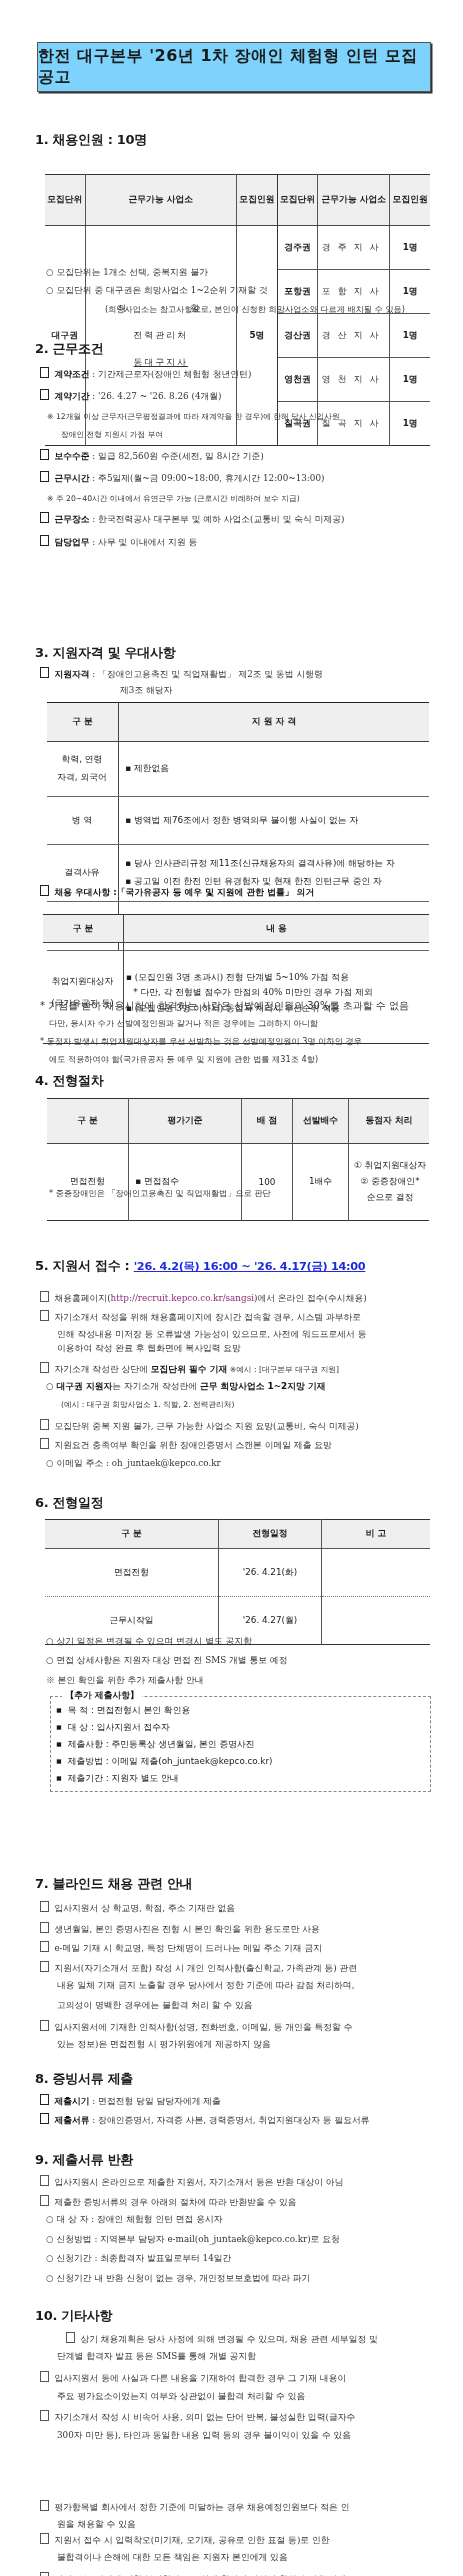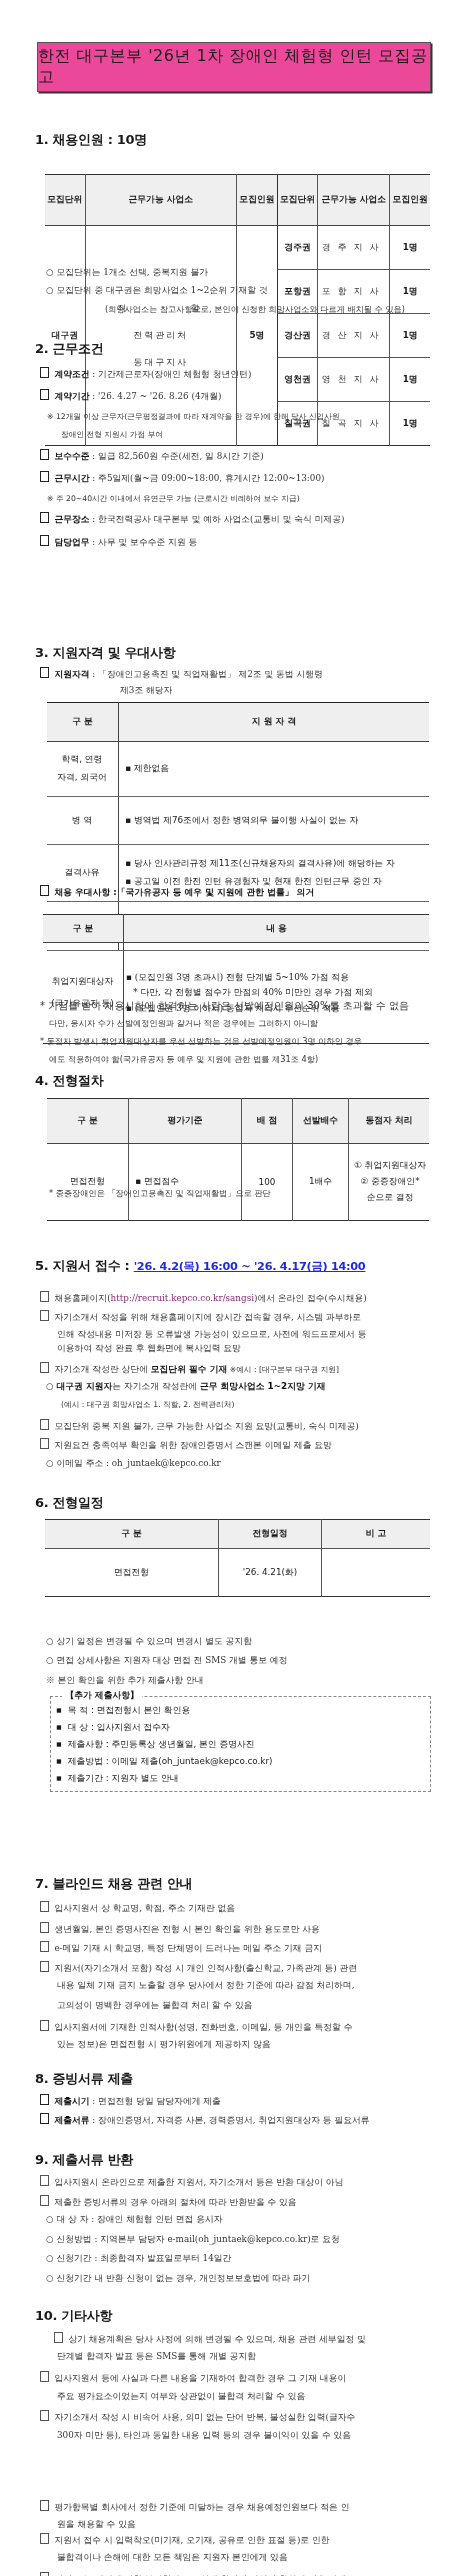--- a/index.html
+++ b/index.html
@@ -1,22 +1,22 @@
 <!DOCTYPE html>
 <html style="font-size:8.2px"><head>
 <meta charset="utf-8">
 <style>
   html, body { margin:0; padding:0; background:#ffffff; }
   body { width:464px; height:3092px; position:relative; overflow:hidden;
          font-family:"DejaVu Sans", sans-serif; color:#1a1a1a; }
   .abs { position:absolute; }
   .serif { font-family:"DejaVu Serif", serif; }
-  .title-box { left:37px; top:42px; width:392px; height:48px; background:#ec4899;
+  .title-box { left:37px; top:42px; width:392px; height:48px; background:#7dd3fc;
     border:0.5px solid #555; box-shadow:1.5px 1.5px 0 #333; display:flex; align-items:center; justify-content:center;
-    font-size:16px; font-weight:normal; letter-spacing:0.5px; }
+    font-size:16px; font-weight:bold; letter-spacing:0.5px; }
   .h1 { left:35px; font-size:13px; font-weight:bold; letter-spacing:-0.3px; }
   .h1 .link { color:#1e2ae0; text-decoration:underline; font-size:11.3px; }
   .line { font-size:8.8px; white-space:nowrap; color:#333; }
   .line b { color:#111; }
   .sq { display:inline-block; width:7.2px; height:8.8px; border:0.8px solid #222; vertical-align:-1px; margin-right:5.2px; }
   .sq.thin { border:0.5px solid #555; }
   .note { font-size:7.7px; color:#333; white-space:nowrap;text-align:right; }
   table { border-collapse:collapse; position:absolute; font-size:8.8px; }
   th { background:#efefef; font-weight:bold; font-size:8.8px; }
   td, th { text-align:center; }
@@ -64,21 +64,21 @@
     <th class="vsep">모집인원</th>
     <th>모집단위</th>
     <th>근무가능 사업소</th>
     <th>모집인원</th>
   </tr>
   <tr>
     <td rowspan="5" class="bold" style="border-bottom:none;">대구권</td>
     <td rowspan="5" style="border-bottom:none; line-height:3.1; color:#333;">
       <div style="letter-spacing:31px; padding-left:26px;">직 할</div>
       <div style="letter-spacing:2.1px;">전력관리처</div>
-      <div style="letter-spacing:2.1px;">동대구지사</div>
+      <div style="letter-spacing:2.1px;text-decoration:underline;">동대구지사</div>
     </td>
     <td rowspan="5" class="bold vsep" style="border-bottom:none;">5명</td>
     <td class="bold">경주권</td>
     <td class="sp">경주지사</td>
     <td class="bold">1명</td>
   </tr>
   <tr>
     <td class="bold">포항권</td>
     <td class="sp">포항지사</td>
     <td class="bold">1명</td>
@@ -106,21 +106,21 @@
 
 <div class="abs h1" style="top:340px;">2. 근무조건</div>
 <div class="abs line serif" style="left:40px; top:367px;"><span class="sq"></span><b class="" style="font-family:'DejaVu Sans',sans-serif;">계약조건</b> <span>: 기간제근로자(장애인 체험형 청년인턴)</span></div>
 <div class="abs line serif" style="left:40px; top:389px;"><span class="sq"></span><b style="font-family:'DejaVu Sans',sans-serif;">계약기간</b> <span>: '26. 4.27 ~ '26. 8.26 (4개월)</span></div>
 <div class="abs note" style="left:47px; top:412px;">※ 12개월 이상 근무자(근무평정결과에 따라 재계약을 한 경우)에 한해 당사 신입사원</div>
 <div class="abs note" style="left:61px; top:430px;">장애인 전형 지원시 가점 부여</div>
 <div class="abs line serif" style="left:40px; top:449px;"><span class="sq"></span><b style="font-family:'DejaVu Sans',sans-serif;">보수수준</b> <span>: 일급 82,560원 수준(세전, 일 8시간 기준)</span></div>
 <div class="abs line serif" style="left:40px; top:471px;"><span class="sq"></span><b style="font-family:'DejaVu Sans',sans-serif;">근무시간</b> <span>: 주5일제(월~금 09:00~18:00, 휴게시간 12:00~13:00)</span></div>
 <div class="abs note" style="left:47px; top:494px;">※ 주 20~40시간 이내에서 유연근무 가능 (근로시간 비례하여 보수 지급)</div>
 <div class="abs line serif" style="left:40px; top:512px;"><span class="sq"></span><b style="font-family:'DejaVu Sans',sans-serif;">근무장소</b> <span>: 한국전력공사 대구본부 및 예하 사업소(교통비 및 숙식 미제공)</span></div>
-<div class="abs line serif" style="left:40px; top:535px;"><span class="sq"></span><b style="font-family:'DejaVu Sans',sans-serif;">담당업무</b> <span>: 사무 및 보수수준 지원 등</span></div>
+<div class="abs line serif" style="left:40px; top:535px;"><span class="sq"></span><b style="font-family:'DejaVu Sans',sans-serif;">담당업무</b> <span>: 사무 및 이내에서 지원 등</span></div>
 
 <div class="abs h1" style="top:644px;">3. 지원자격 및 우대사항</div>
 <div class="abs line serif" style="left:40px; top:667px;"><span class="sq"></span><b style="font-family:'DejaVu Sans',sans-serif;">지원자격</b> <span>: 「장애인고용촉진 및 직업재활법」 제2조 및 동법 시행령</span></div>
 <div class="abs line serif" style="left:120px; top:685px;">제3조 해당자</div>
 <table class="t2">
   <tbody>
       <tr>
     <th style="border-right:0.5px solid #444;">구 분</th>
     <th>지 원 자 격</th>
   </tr>
@@ -216,20 +216,25 @@
       <tr>
     <th style="width:171px;">구 분</th>
     <th style="width:100px;">전형일정</th>
     <th>비 고</th>
   </tr>
   <tr>
         <td>면접전형</td>
         <td>'26. 4.21(화)</td>
         <td></td>
       </tr>
+  <tr>
+        <td>근무시작일</td>
+        <td>'26. 4.27(월)</td>
+        <td></td>
+      </tr>
 </tbody>
   </table>
 <div class="abs line serif" style="left:46px; top:1636px;">○ 상기 일정은 변경될 수 있으며 변경시 별도 공지함</div>
 <div class="abs line serif" style="left:46px; top:1655px;">○ 면접 상세사항은 지원자 대상 면접 전 SMS 개별 통보 예정</div>
 <div class="abs line serif" style="left:46px; top:1675px;">※ 본인 확인을 위한 추가 제출사항 안내</div>
 <div class="abs box">
   <div class="box-title">【추가 제출사항】</div>
   <div class="box-line" style="top:7.7px;"><span class="bullet">■</span><span>목 적 : 면접전형시 본인 확인용</span></div>
   <div class="box-line" style="top:25px;"><span class="bullet">■</span><span>대 상 : 입사지원서 접수자</span></div>
   <div class="box-line" style="top:42px;"><span class="bullet">■</span><span>제출사항 : 주민등록상 생년월일, 본인 증명사진</span></div>
@@ -253,21 +258,21 @@
 
 <div class="abs h1" style="top:2151px;">9. 제출서류 반환</div>
 <div class="abs line serif" style="left:40px; top:2175px;"><span class="sq thin"></span><span>입사지원시 온라인으로 제출한 지원서, 자기소개서 등은 반환 대상이 아님</span></div>
 <div class="abs line serif" style="left:40px; top:2195px;"><span class="sq thin"></span><span>제출한 증빙서류의 경우 아래의 절차에 따라 반환받을 수 있음</span></div>
 <div class="abs line serif" style="left:46px; top:2214px;">○ 대 상 자 : 장애인 체험형 인턴 면접 응시자</div>
 <div class="abs line serif" style="left:46px; top:2234px;">○ 신청방법 : 지역본부 담당자 e-mail(oh_juntaek@kepco.co.kr)로 요청</div>
 <div class="abs line serif" style="left:46px; top:2253px;">○ 신청기간 : 최종합격자 발표일로부터 14일간</div>
 <div class="abs line serif" style="left:46px; top:2273px;">○ 신청기간 내 반환 신청이 없는 경우, 개인정보보호법에 따라 파기</div>
 
 <div class="abs h1" style="top:2307px;">10. 기타사항</div>
-<div class="abs line serif" style="left:28px; top:2332px;padding-left:26px;"><span class="sq thin"></span><span>상기 채용계획은 당사 사정에 의해 변경될 수 있으며, 채용 관련 세부일정 및</span></div>
+<div class="abs line serif" style="left:40px; top:2332px;padding-left:26px;"><span class="sq thin"></span><span>상기 채용계획은 당사 사정에 의해 변경될 수 있으며, 채용 관련 세부일정 및</span></div>
 <div class="abs line serif" style="left:57px; top:2351px;">단계별 합격자 발표 등은 SMS를 통해 개별 공지함</div>
 <div class="abs line serif" style="left:40px; top:2371px;"><span class="sq thin"></span><span>입사지원서 등에 사실과 다른 내용을 기재하여 합격한 경우 그 기재 내용이</span></div>
 <div class="abs line serif" style="left:57px; top:2391px;">주요 평가요소이었는지 여부와 상관없이 불합격 처리할 수 있음</div>
 <div class="abs line serif" style="left:40px; top:2410px;"><span class="sq thin"></span><span>자기소개서 작성 시 비속어 사용, 의미 없는 단어 반복, 불성실한 입력(글자수</span></div>
 <div class="abs line serif" style="left:57px; top:2430px;">300자 미만 등), 타인과 동일한 내용 입력 등의 경우 불이익이 있을 수 있음</div>
 <div class="abs line serif" style="left:40px; top:2500px;"><span class="sq thin"></span><span>평가항목별 회사에서 정한 기준에 미달하는 경우 채용예정인원보다 적은 인</span></div>
 <div class="abs line serif" style="left:57px; top:2519px;">원을 채용할 수 있음</div>
 <div class="abs line serif" style="left:40px; top:2533px;"><span class="sq thin"></span><span>지원서 접수 시 입력착오(미기재, 오기재, 공유로 인한 표절 등)로 인한</span></div>
 <div class="abs line serif" style="left:57px; top:2552px;">불합격이나 손해에 대한 모든 책임은 지원자 본인에게 있음</div>
 <div class="abs line serif" style="left:40px; top:2572px;"><span class="sq thin"></span><span>자의 또는 타의에 의한 부정청탁으로 인해 합격된 사실이 확인될 경우 당해</span></div>

